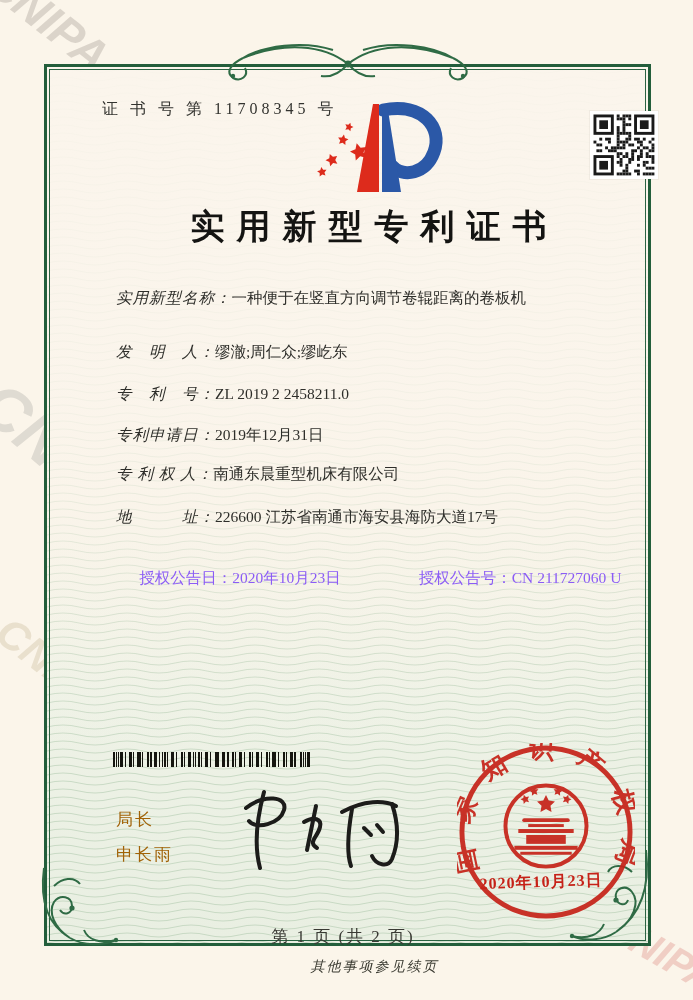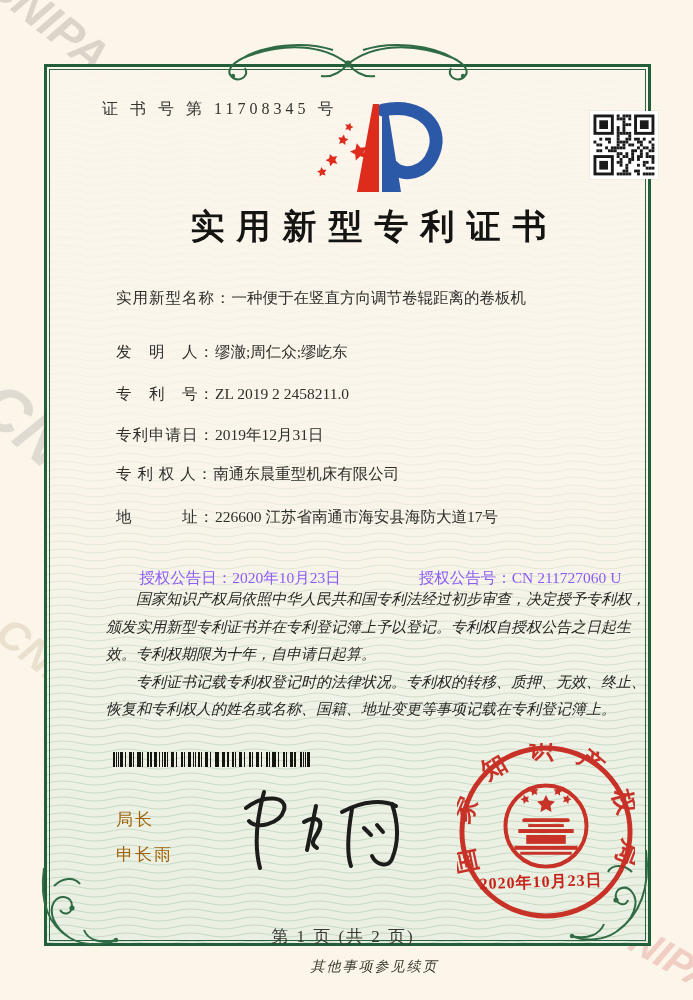--- a/index.html
+++ b/index.html
@@ -32,21 +32,21 @@
   .orn-br{left:568px;top:848px;}
   
   .content{position:absolute;inset:0;z-index:5;margin-left:28px;}
   .cert-no{position:absolute;left:74px;top:99px;font-size:16px;letter-spacing:4px;color:#33332f;}
   .logo{position:absolute;left:275px;top:100px;}
   .qr{position:absolute;left:562px;top:111px;width:68px;height:68px;background:#fff;
       box-shadow:0 0 0 1px rgba(0,0,0,.04);}
   .title{position:absolute;left:0;top:204px;width:693px;text-align:center;
          font-size:34px;font-weight:bold;letter-spacing:12px;color:#141412;}
   .field{position:absolute;left:88px;right:60px;font-size:15.5px;white-space:pre;color:#2e2e2a;}
-  .field .lab{letter-spacing:1px;}
+  .field .lab{letter-spacing:1px;font-style:italic;}
   .f0{top:288px}.f1{top:342px}.f2{top:384px}.f3{top:425px}.f4{top:464px}.f5{top:507px}
   .grant-row{position:absolute;left:88px;top:550px;right:40px;font-size:15.5px;white-space:pre;color:#8b5cf6;}
   .grant-row .gap{display:inline-block;width:78px;}
   .body-text{position:absolute;left:78px;top:586px;width:546px;font-size:15px;line-height:1.84;
              font-style:italic;color:#262622;}
   .body-text p{margin:0;text-indent:2em;}
   .barcode{position:absolute;left:85px;top:752px;width:198px;height:15px;
      background:
        repeating-linear-gradient(90deg,#15150f 0 2px,transparent 2px 3px,#15150f 3px 4px,transparent 4px 7px,#15150f 7px 10px,transparent 10px 12px,#15150f 12px 13px,transparent 13px 17px),
        repeating-linear-gradient(90deg,transparent 0 5px,#15150f 5px 6px,transparent 6px 11px);}
@@ -275,24 +275,20 @@
     <div class="field f1"><span class="lab">发　明　人：</span><span>缪澈;周仁众;缪屹东</span></div>
     <div class="field f2"><span class="lab">专　利　号：</span><span>ZL 2019 2 2458211.0</span></div>
     <div class="field f3"><span class="lab">专利申请日：</span><span>2019年12月31日</span></div>
     <div class="field f4"><span class="lab">专 利 权 人：</span><span>南通东晨重型机床有限公司</span></div>
     <div class="field f5"><span class="lab">地　　　址：</span><span>226600 江苏省南通市海安县海防大道17号</span></div>
 
     <div class="grant-row">
       <span class="lab">授权公告日：</span><span>2020年10月23日</span><span class="gap"></span><span class="lab">授权公告号：</span><span>CN 211727060 U</span>
     </div>
 
-    <div class="body-text">
-      <p>国家知识产权局依照中华人民共和国专利法经过初步审查，决定授予专利权，颁发实用新型专利证书并在专利登记簿上予以登记。专利权自授权公告之日起生效。专利权期限为十年，自申请日起算。</p>
-      <p>专利证书记载专利权登记时的法律状况。专利权的转移、质押、无效、终止、恢复和专利权人的姓名或名称、国籍、地址变更等事项记载在专利登记簿上。</p>
-    </div>
 
     <div class="barcode"></div>
 
     <div class="signer signer-title">局长</div>
     <div class="signer signer-name">申长雨</div>
 
     <svg class="signature" width="195" height="105" viewBox="0 0 195 105">
       <g fill="none" stroke="#1c1c1a" stroke-width="4" stroke-linecap="round">
         <path d="M40,16 C33,42 30,70 36,92"></path>
         <path d="M22,32 C40,18 64,20 60,34 C56,48 32,54 25,45"></path>

